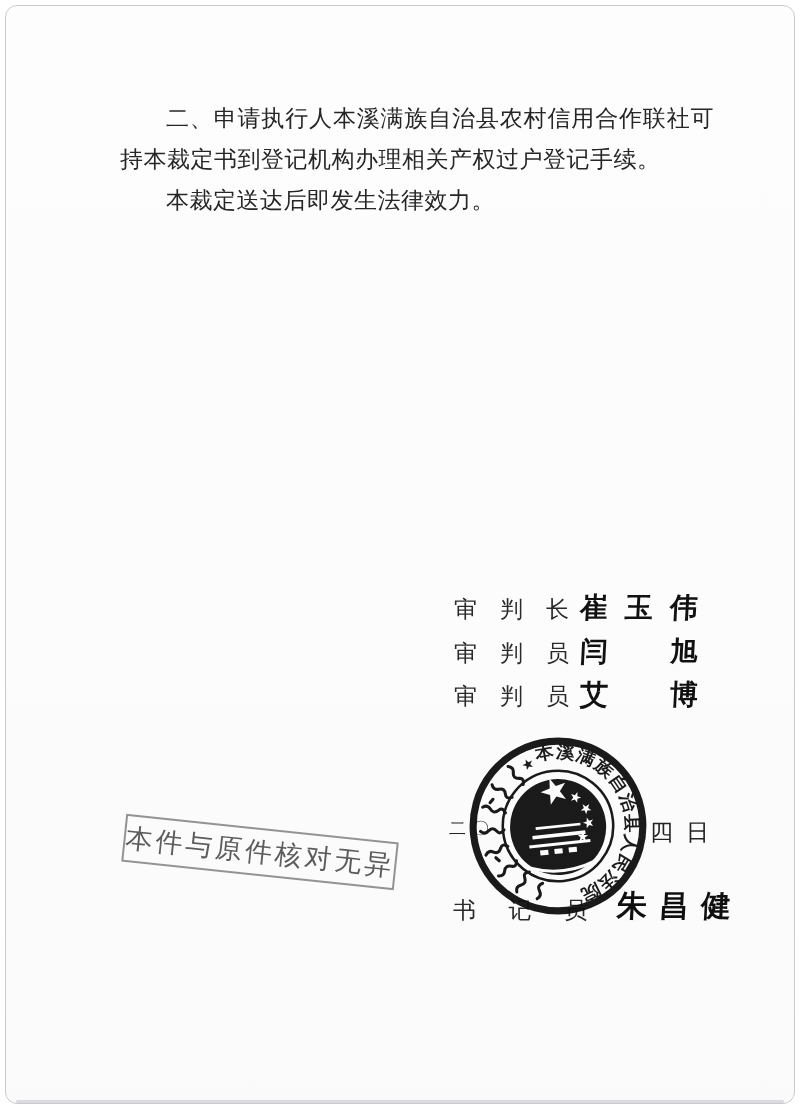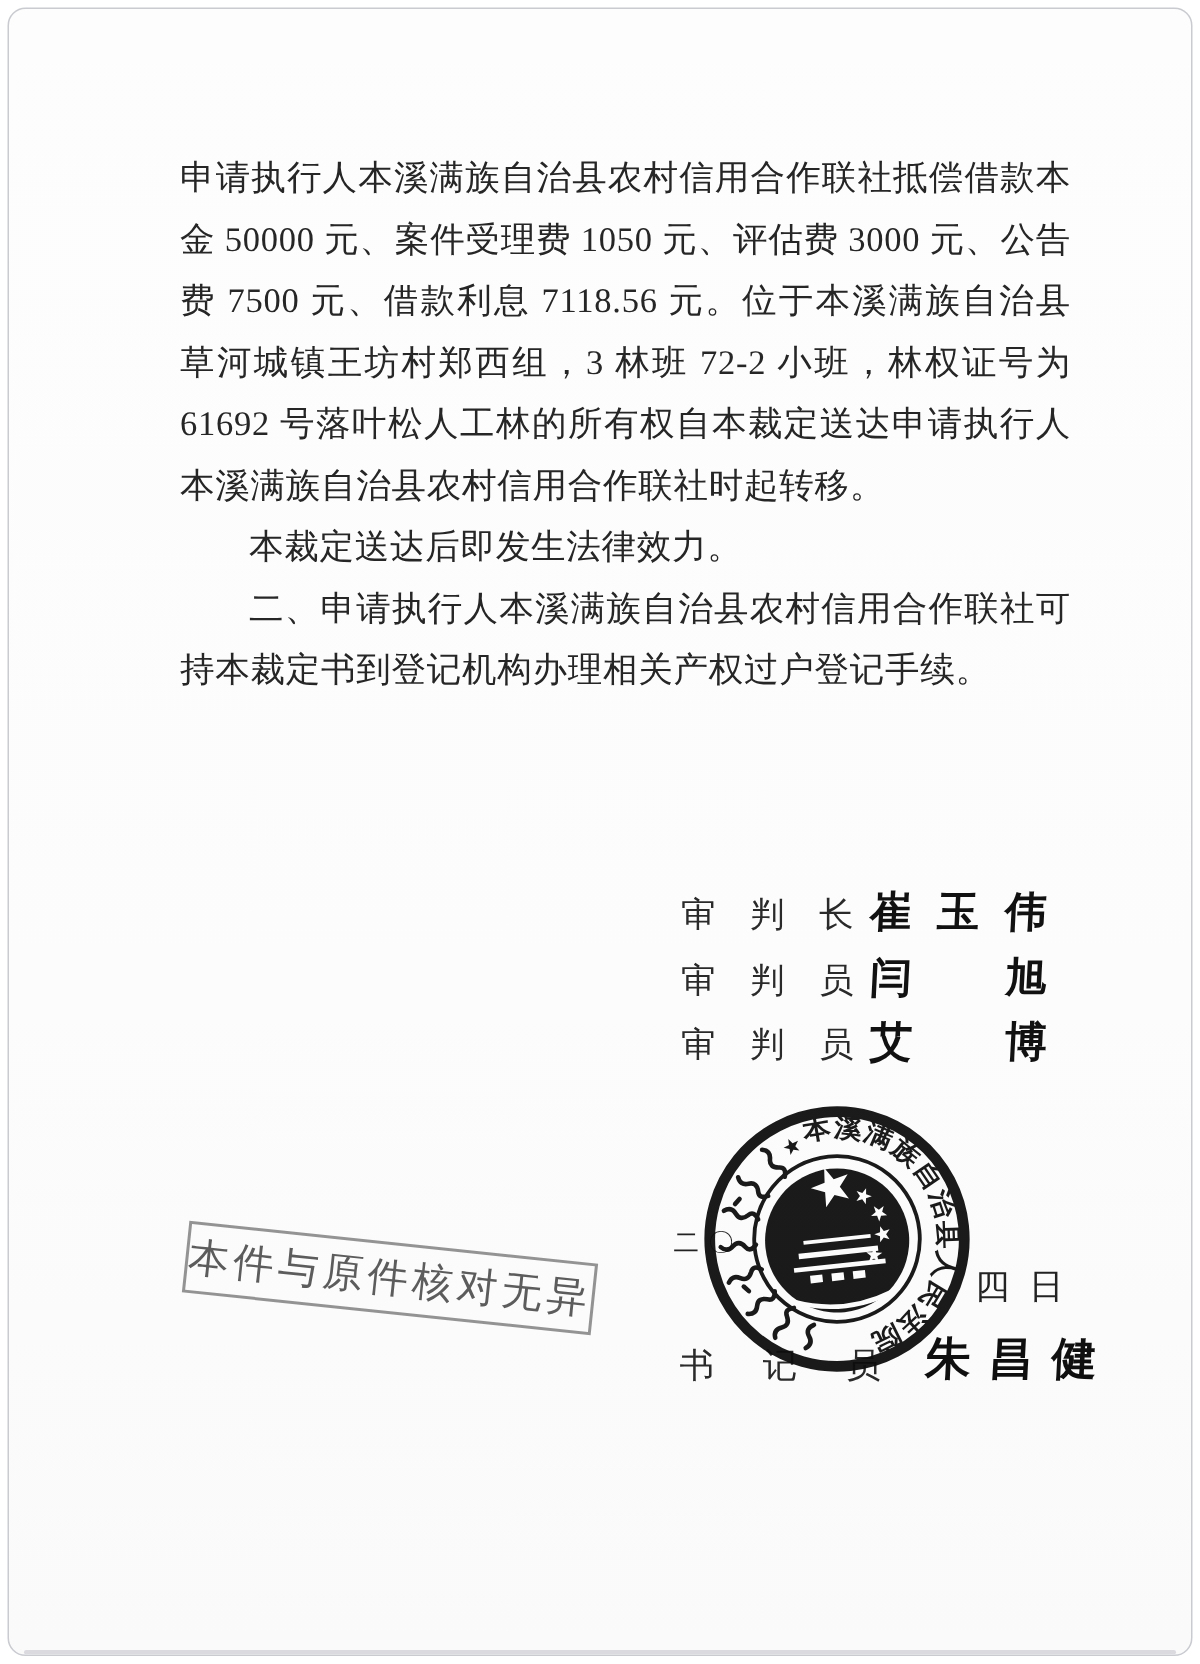--- a/index.html
+++ b/index.html
@@ -28,21 +28,21 @@
   .sig-label{
     display:inline-block;width:115px;font-size:23px;color:#2a2a2a;
     text-align:justify;text-align-last:justify;vertical-align:baseline;font-family:Liberation Mono, monospace;
   }
   .sig-name{
     display:inline-block;width:118px;margin-left:11px;font-size:28px;font-weight:700;
     color:#111;text-align:justify;text-align-last:justify;transform:skewX(-3deg);
   }
   
   .date-prefix{position:absolute;left:443px;top:811px;font-size:17px;letter-spacing:6px;color:#222;z-index:1;}
-  .date-suffix{position:absolute;left:644px;top:811px;font-size:23px;letter-spacing:13px;color:#222;z-index:1;margin-top:25px;}
+  .date-suffix{position:absolute;left:644px;top:811px;font-size:23px;letter-spacing:13px;color:#222;z-index:1;}
   .clerk-line{position:absolute;left:447px;top:882px;white-space:nowrap;z-index:1;}
   .clerk-label{
     display:inline-block;width:134px;font-size:23px;color:#2a2a2a;
     text-align:justify;text-align-last:justify;
   }
   .clerk-name{
     display:inline-block;width:114px;margin-left:30px;font-size:30px;font-weight:700;color:#0f0f0f;
     text-align:justify;text-align-last:justify;transform:skewX(-3deg) translateY(-2px);
   }
   
@@ -60,23 +60,22 @@
     background:#dbdbdf;border-radius:2px;
   }
 </style>
 </head>
 <body>
 
 <div class="frame">
   <div class="doc">
 
     <section class="body-text">
-      <p>申请执行人本溪满族自治县农村信用合作联社抵偿借款本金 50000 元、案件受理费 1050 元、评估费 3000 元、公告费 7500 元、借款利息 7118.56 元。位于本溪满族自治县草河城镇王坊村郑西组，3 林班 72-2 小班，林权证号为 61692 号落叶松人工林的所有权自本裁定送达申请执行人本溪满族自治县农村信用合作联社时起转移。</p>
+      <p class="indent">二、申请执行人本溪满族自治县农村信用合作联社可持本裁定书到登记机构办理相关产权过户登记手续。</p>
       <p class="indent">本裁定送达后即发生法律效力。</p>
-      <p class="indent">二、申请执行人本溪满族自治县农村信用合作联社可持本裁定书到登记机构办理相关产权过户登记手续。</p>
     </section>
 
     <section class="signatures">
       <div class="sig-row">
         <span class="sig-label">审判长</span><span class="sig-name">崔玉伟</span>
       </div>
       <div class="sig-row">
         <span class="sig-label">审判员</span><span class="sig-name">闫旭</span>
       </div>
       <div class="sig-row">

